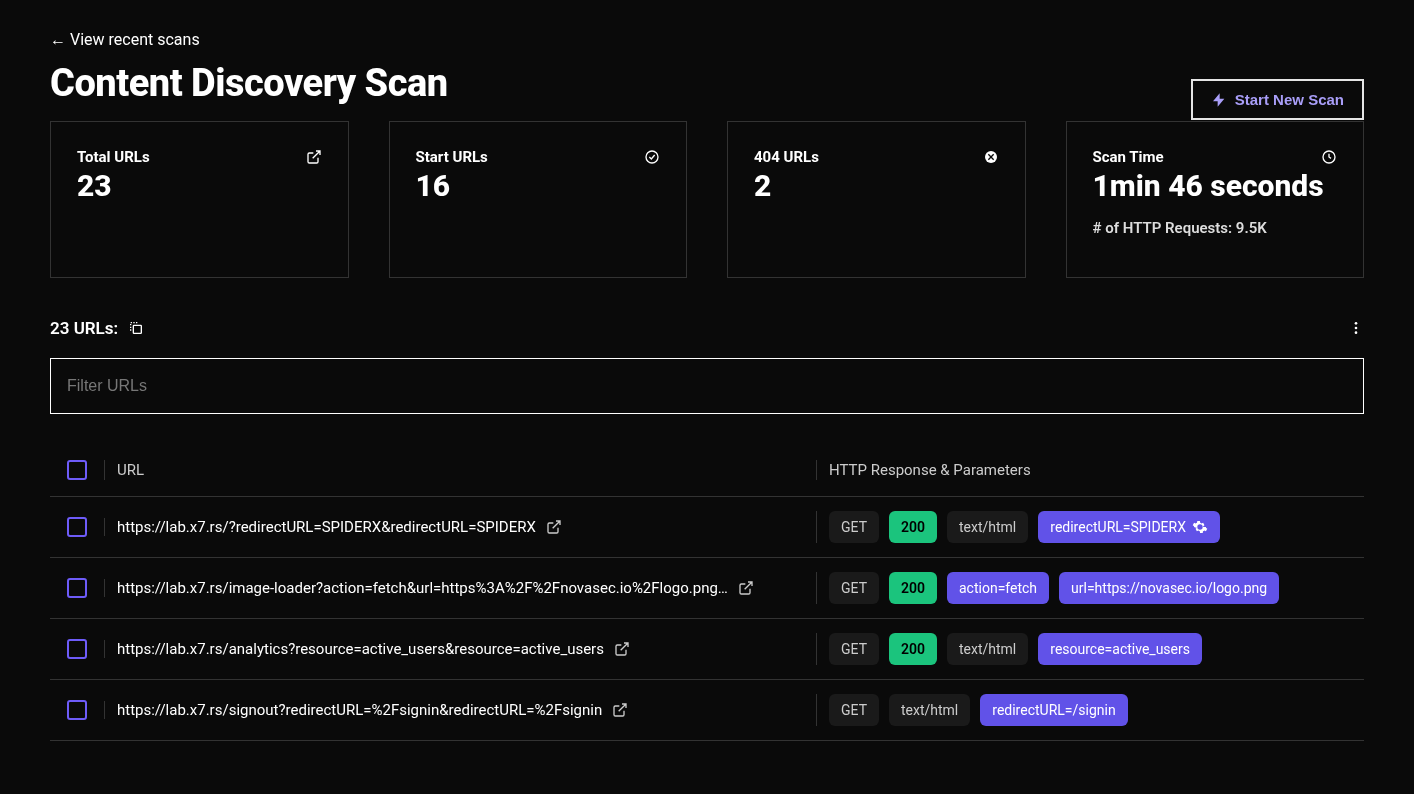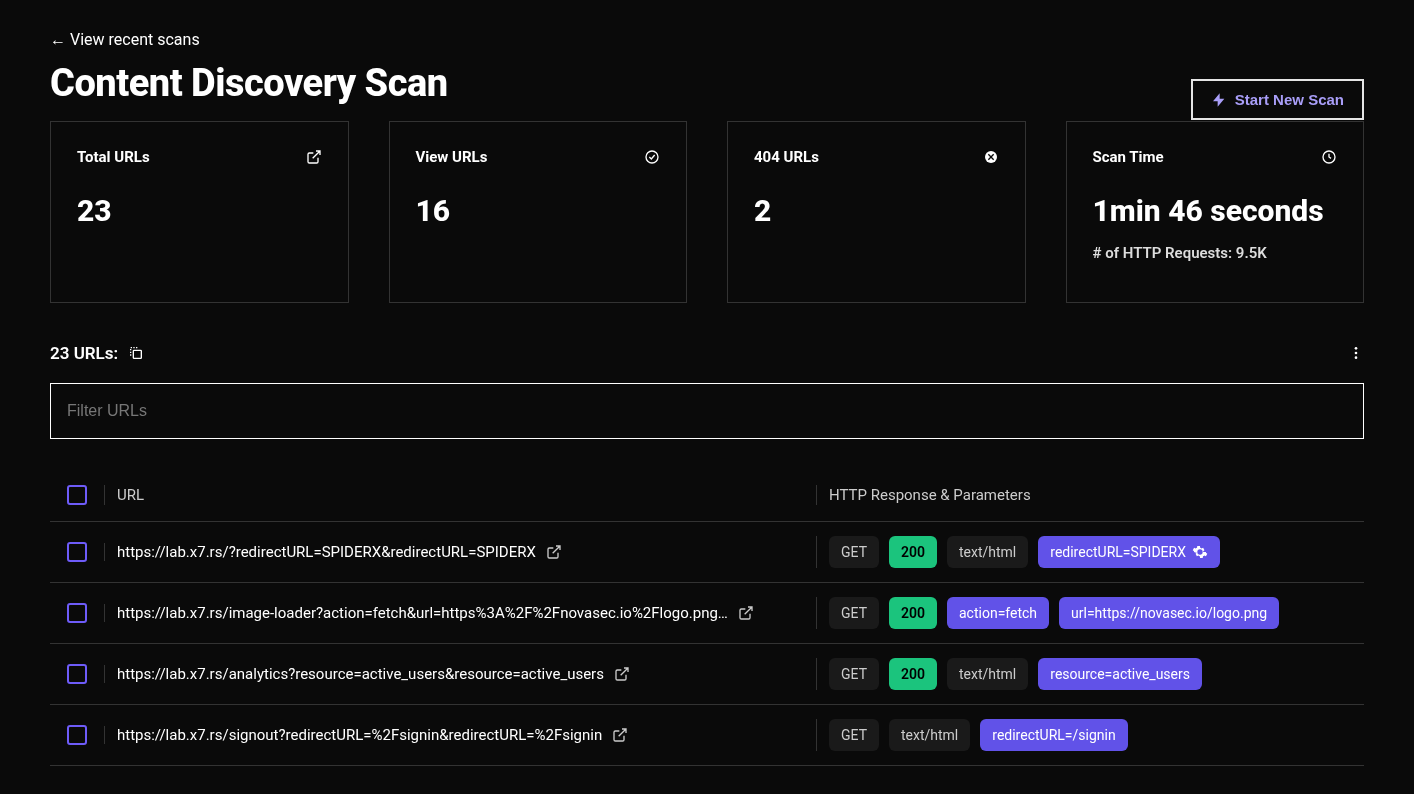--- a/index.html
+++ b/index.html
@@ -60,21 +60,21 @@
 }
 .stat-card {
   border: 1px solid #333;
   padding: 26px 26px 40px 26px;
   background: #0a0a0a;
 }
 .stat-card-header {
   display: flex;
   justify-content: space-between;
   align-items: center;
-  margin-bottom: 27px;
+  margin-bottom: 2px;
 }
 .stat-label {
   font-weight: 700;
   font-size: 15px;
 }
 .stat-value {
   font-size: 30px;
   font-weight: 800;
 }
 .stat-sub {
@@ -179,21 +179,21 @@
     <div class="stat-card-header">
       <span class="stat-label">Total URLs</span>
       <svg class="icon" viewBox="0 0 24 24" fill="none" stroke="#fff" stroke-width="2">
           <path d="M18 13v6a2 2 0 01-2 2H5a2 2 0 01-2-2V8a2 2 0 012-2h6M15 3h6v6M10 14L21 3"></path>
         </svg>
     </div>
     <div class="stat-value">23</div>
   </div>
   <div class="stat-card">
     <div class="stat-card-header">
-      <span class="stat-label">View URLs</span>
+      <span class="stat-label">Start URLs</span>
       <svg class="icon" viewBox="0 0 24 24" fill="none" stroke="#fff" stroke-width="2">
           <circle cx="12" cy="12" r="9"></circle>
           <path d="M8 12l3 3 5-6"></path>
         </svg>
     </div>
     <div class="stat-value">16</div>
   </div>
   <div class="stat-card">
     <div class="stat-card-header">
       <span class="stat-label">404 URLs</span>

